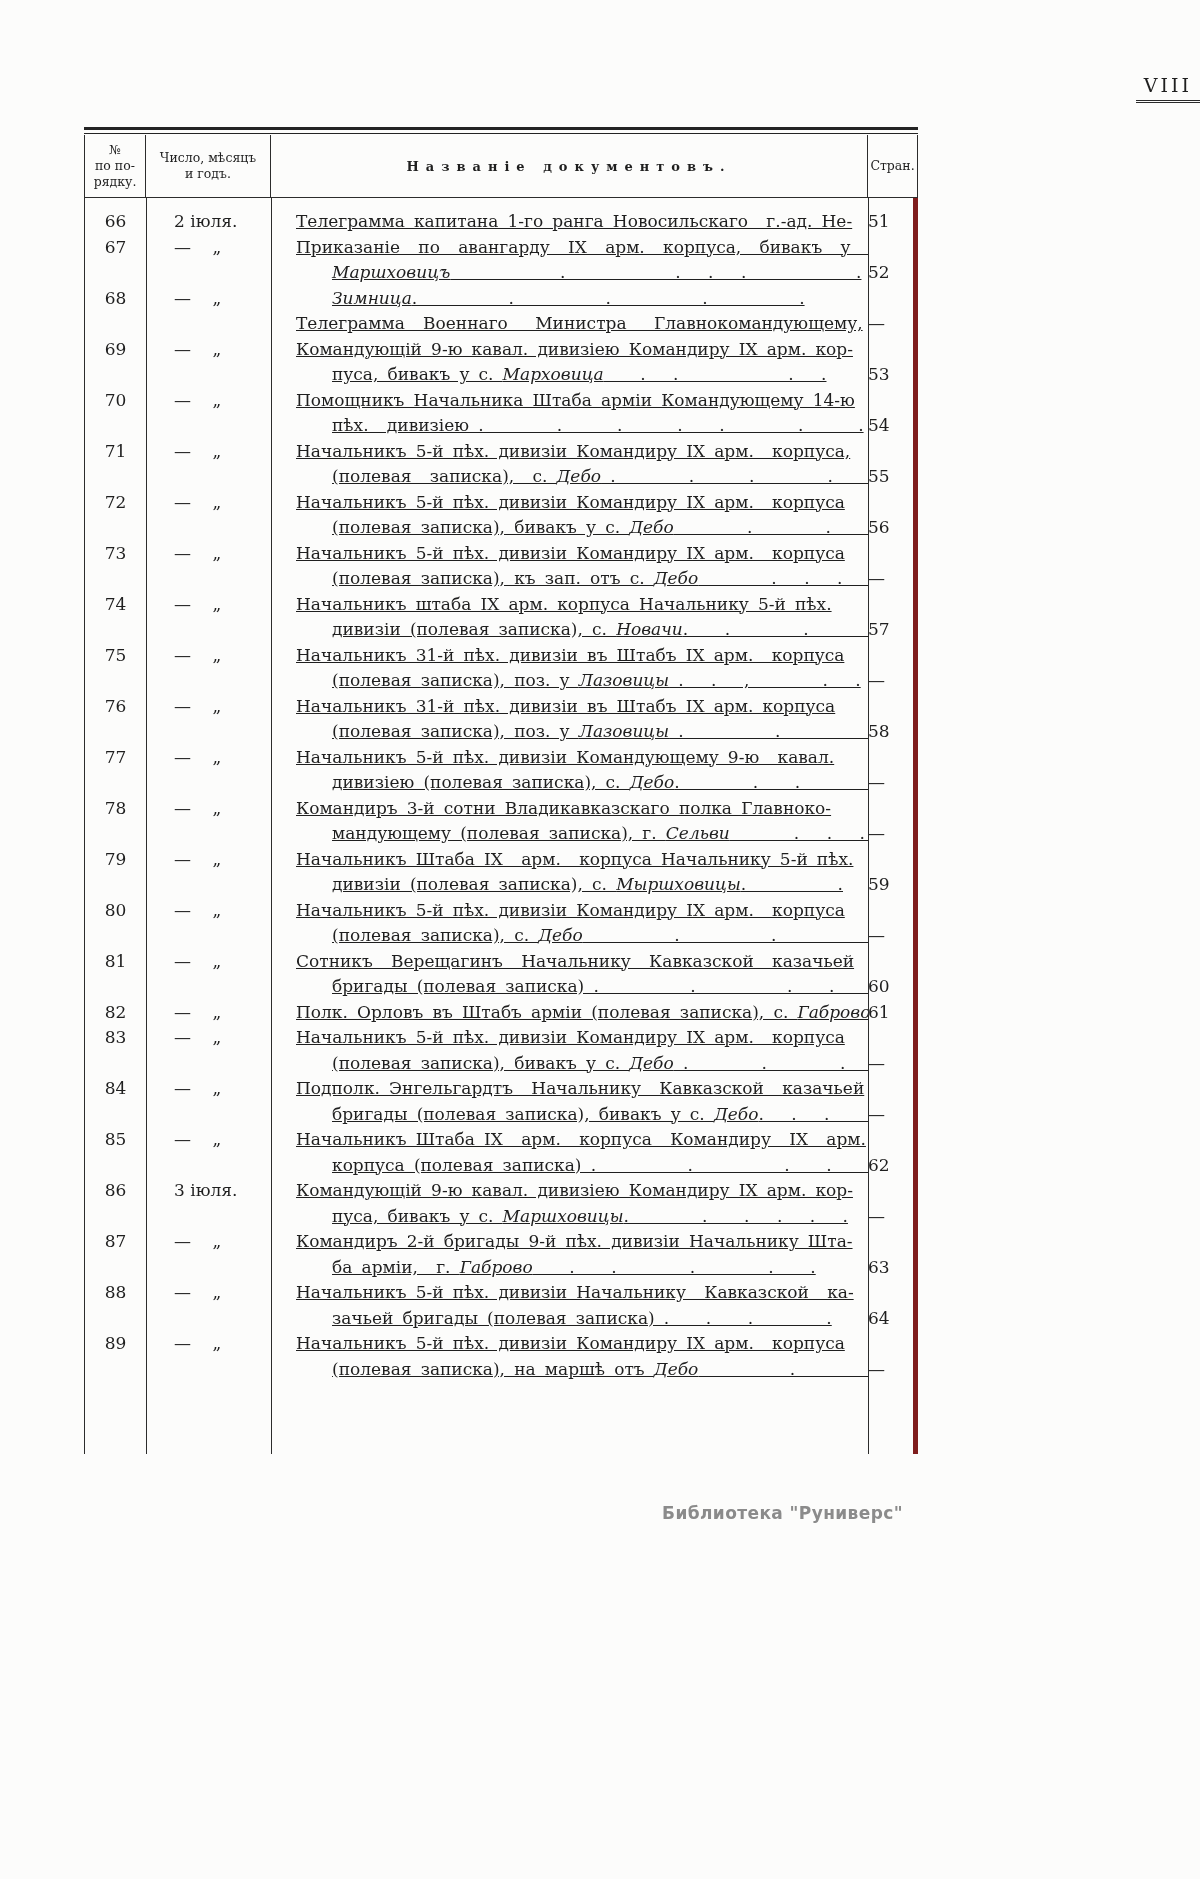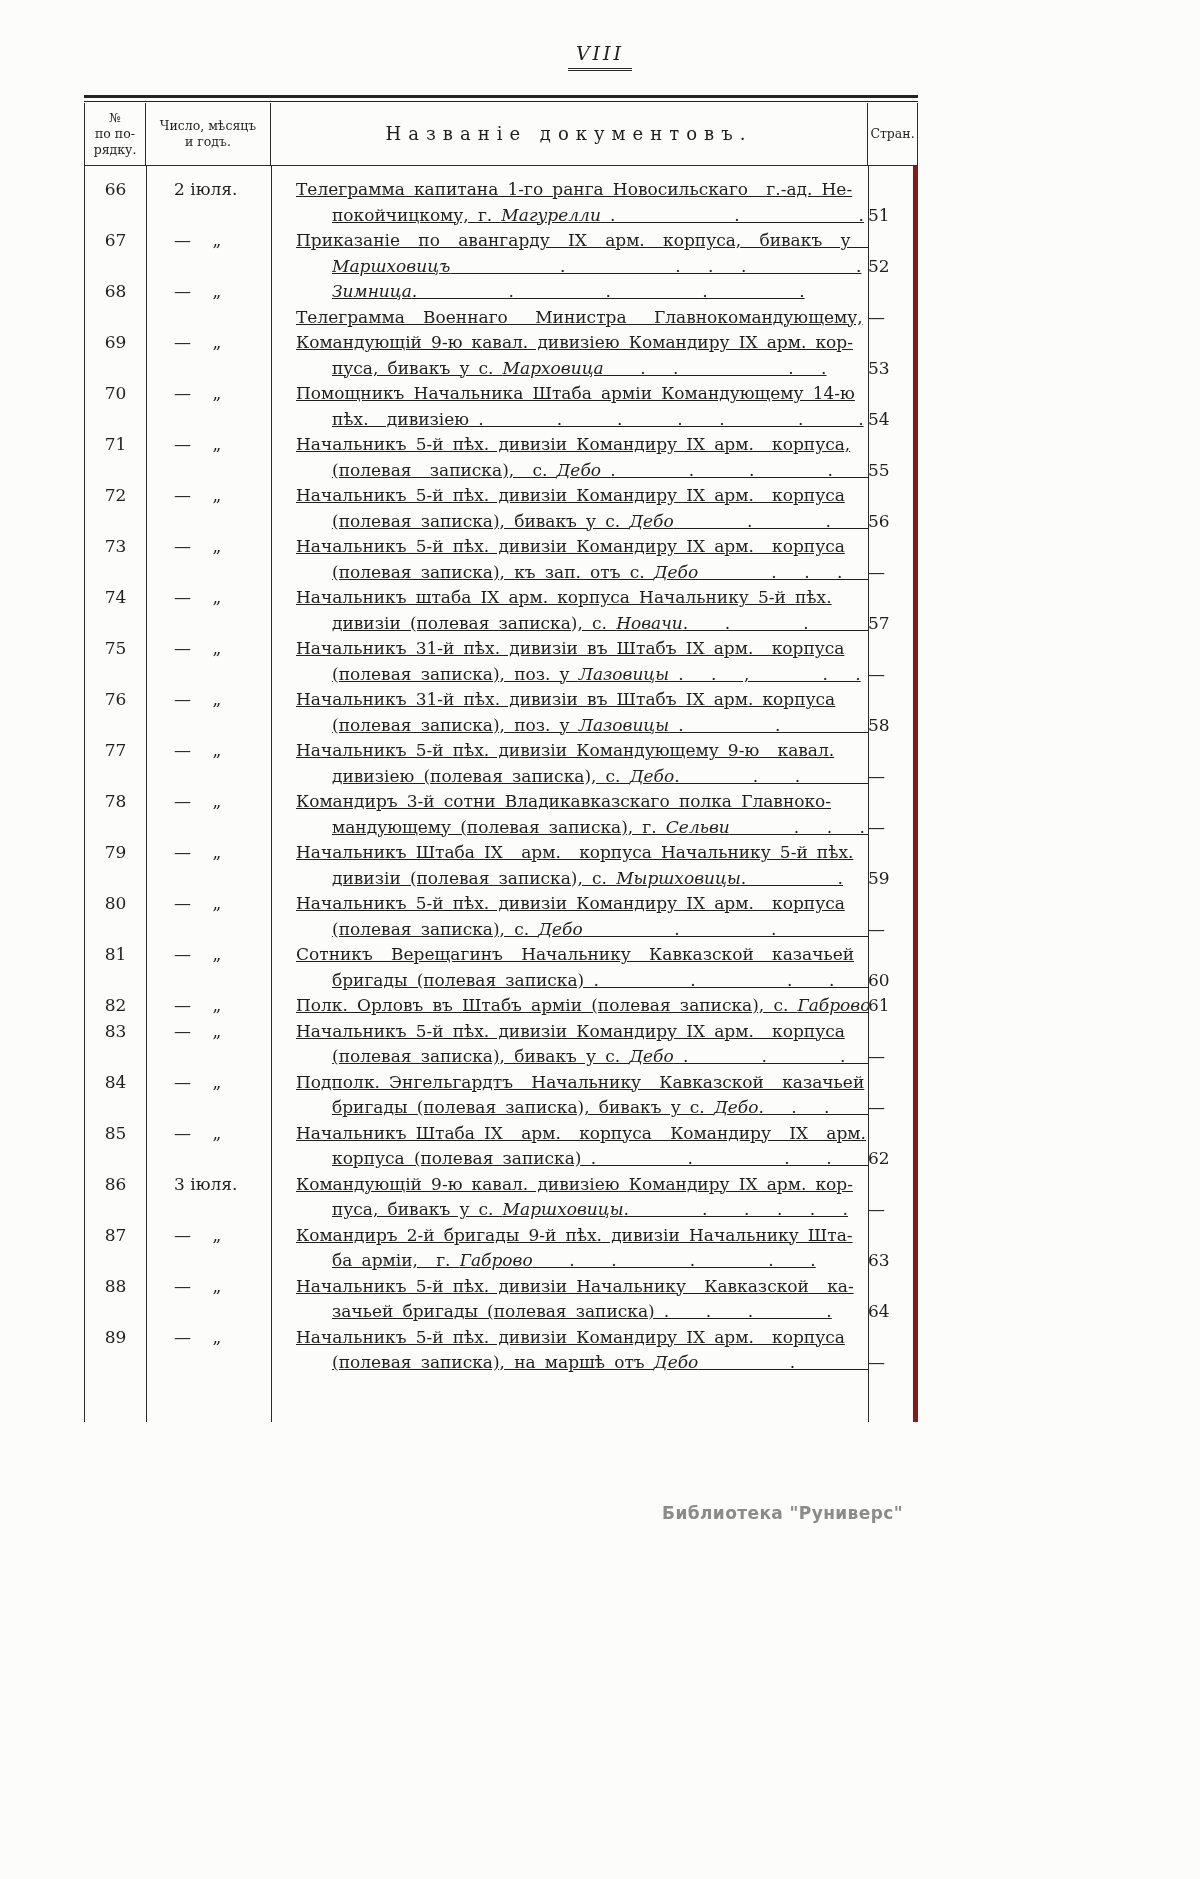--- a/index.html
+++ b/index.html
@@ -4,21 +4,21 @@
 <style>
   * { margin:0; padding:0; box-sizing:border-box; }
   html,body { background:#ffffff; }
   body {
     width:1200px; height:1879px;
     position:relative; overflow:hidden;
     background:#fcfcfb;
     font-family:"DejaVu Serif", serif;
     color:#1f1f1f;
   }
-  .folio-wrap { text-align:center; padding-top:42px;font-style:italic; }
+  .folio-wrap { text-align:right; padding-top:74px; }
   .folio {
     display:inline-block;
     font-size:19px; letter-spacing:3px;
     padding:0 8px 4px 8px;
     border-bottom:3px double #2a2a2a;
   }
   .doc-table { width:834px; margin:24px 0 0 84px; }
   .rule-thick { height:3px; background:#242424; }
   .rule-gap   { height:3px; }
   .rule-thin  { height:1px; background:#242424; }
@@ -33,21 +33,21 @@
     height:63px;
   }
   .hc {
     display:flex; flex-direction:column;
     justify-content:center; align-items:center;
     text-align:center;
     border-right:1px solid #2c2c2c;
     font-size:12.5px; line-height:1.3;
   }
   .hc:last-child { border-right:none; }
-  .h-title-cell { font-weight:normal; font-size:18px; letter-spacing:7px; line-height:1; }
+  .h-title-cell { font-weight:bold; font-size:13px; letter-spacing:7px; line-height:1; }
   .h-page-cell  { font-size:12.5px; }
 
   .tbody {
     position:relative;
     border-left:1px solid #2c2c2c;
     border-right:5px solid #7f1d1d;
     min-height:1256px;
     padding-top:11px;
   }
   .vline { position:absolute; top:0; bottom:0; width:1px; background:#2c2c2c; }
@@ -108,21 +108,20 @@
   <div class="tbody">
     <div class="vline v1"></div>
     <div class="vline v2"></div>
     <div class="vline v3"></div>
 
   <div class="trow">
         <div class="c-num">66</div>
         <div class="c-date">2 іюля.</div>
         <div class="c-title">
           <div class="doc-line"><span>Телеграмма капитана 1-го ранга Новосильскаго  г.-ад. Не-</span></div>
-          <div class="doc-line cont"><span>покойчицкому, г. </span><span class="it">Магурелли</span><span> .             .             .</span></div>
         </div>
         <div class="c-page">
           <span>51</span>
         </div>
       </div>
       <div class="trow">
         <div class="c-num">67</div>
         <div class="c-date">—    „</div>
         <div class="c-title">
           <div class="doc-line"><span>Приказаніе  по  авангарду  IX  арм.  корпуса,  бивакъ  у  с.</span></div>

